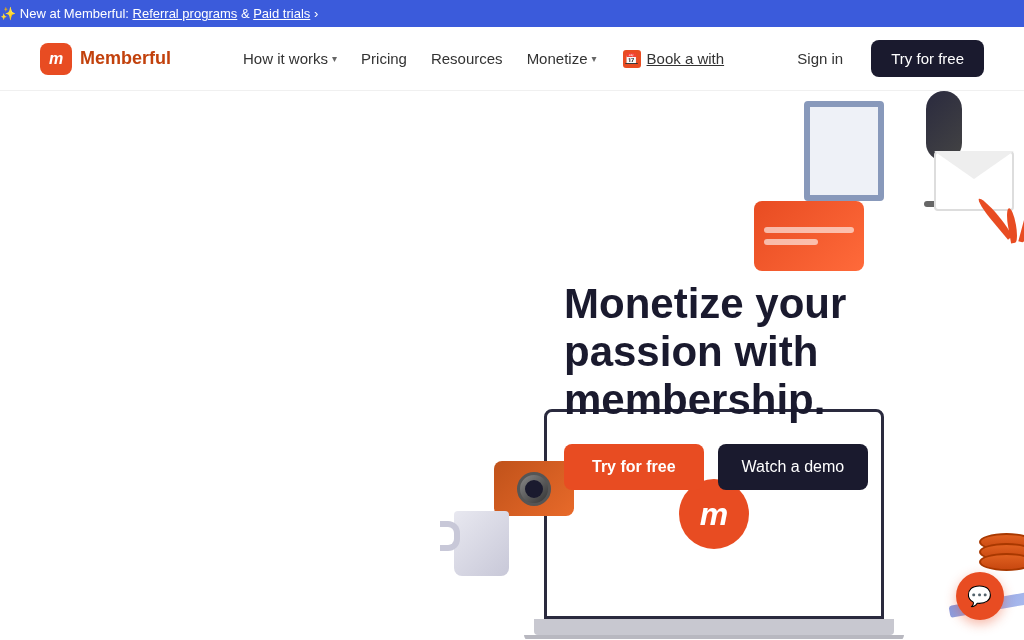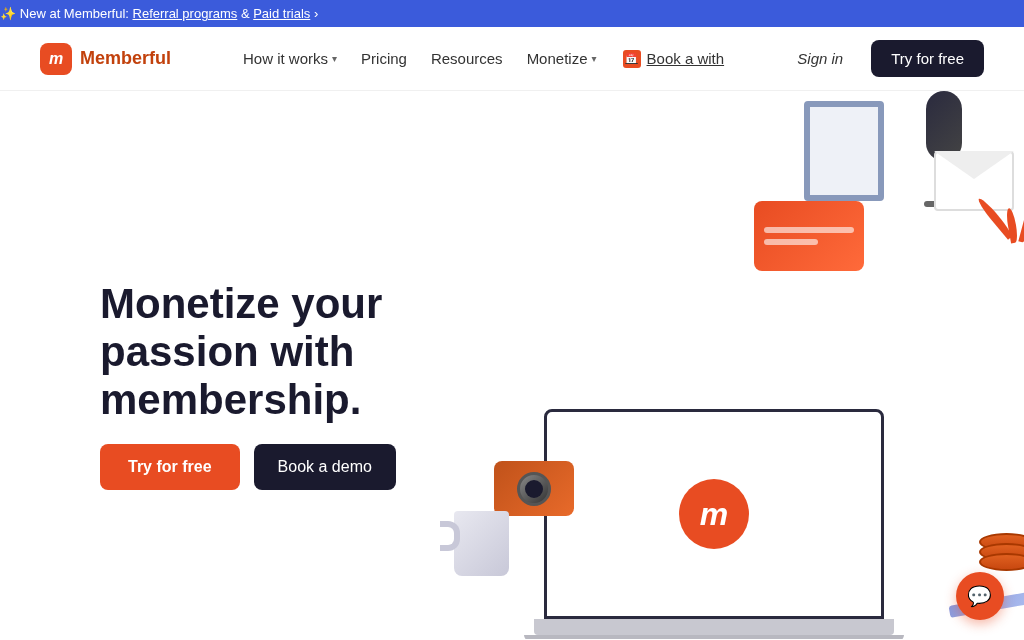--- a/index.html
+++ b/index.html
@@ -95,41 +95,41 @@
       align-items: center;
       gap: 16px;
       margin-left: auto;
     }
     .sign-in {
       font-size: 15px;
       color: #333;
       cursor: pointer;
       padding: 8px 12px;
       border-radius: 6px;
-      font-style: italic;
     }
     .try-free-btn {
       background: #1a1a2e;
       color: #fff;
       border: none;
       padding: 10px 20px;
       border-radius: 8px;
       font-size: 15px;
       font-weight: 500;
       cursor: pointer;
     }
 
     
     .hero {
       display: flex;
       align-items: center;
       padding: 40px 40px 0 100px;
       height: calc(640px - 28px - 64px);
       position: relative;
       overflow: hidden;
+      justify-content: flex-end;
     }
     .hero-content {
       flex: 0 0 420px;
       z-index: 2;
     }
     .hero-title {
       font-size: 42px;
       font-weight: 800;
       color: #1a1a2e;
       line-height: 1.15;
@@ -461,21 +461,21 @@
     <span class="sign-in">Sign in</span>
     <button class="try-free-btn">Try for free</button>
   </div>
 </header>
 
 <section class="hero">
   <div class="hero-content">
     <h1 class="hero-title">Monetize your passion with membership.</h1>
     <div class="hero-buttons">
       <button class="btn-try-free">Try for free</button>
-      <button class="btn-watch-demo">Book a demo</button>
+      <button class="btn-watch-demo">Watch a demo</button>
     </div>
   </div>
 
   <div class="hero-illustration">
 
     <div class="obj-frame"></div>
 
     <div class="obj-microphone">
       <div class="mic-body"></div>
       <div class="mic-stand"></div>

